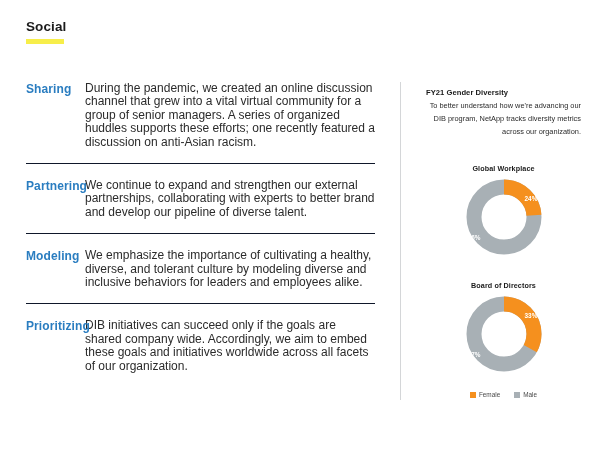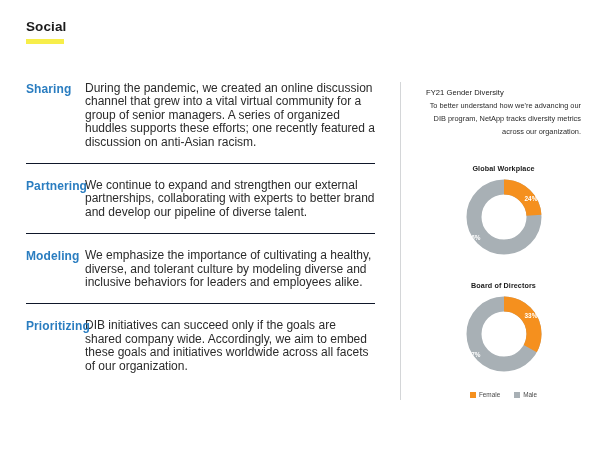--- a/index.html
+++ b/index.html
@@ -44,21 +44,21 @@
 
   
   .v-divider {
     position:absolute; left:400px; top:82px;
     width:1px; height:318px; background:#d4d6d8;
   }
 
   
   .right-col { position:absolute; left:426px; top:88px; width:155px; }
   .side-title {
-    font-size:7.6px; font-weight:normal; color:#1a1a1a;
+    font-size:7.6px; font-weight:bold; color:#1a1a1a;
     margin-bottom:2px; letter-spacing:.05px;
   }
   .side-body { font-size:7.4px; line-height:13.2px; color:#2b2b2b;text-align:right; }
 
   
   .chart-block { position:absolute; left:426px; width:155px; text-align:center; }
   .chart-block.c1 { top:164px; }
   .chart-block.c2 { top:281px; }
   .chart-title {
     font-size:7.2px; font-weight:bold; color:#1a1a1a;

